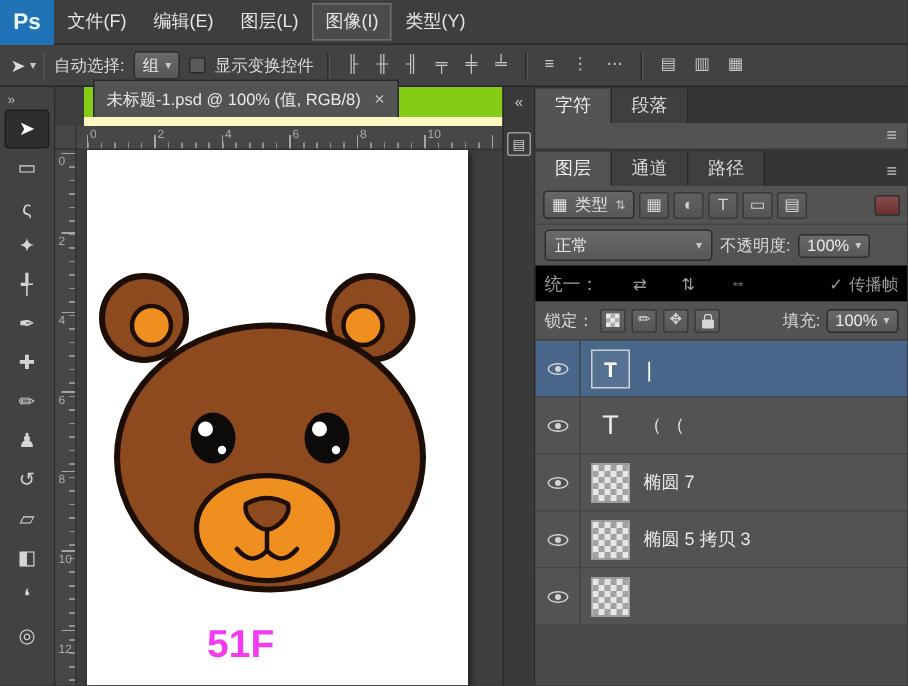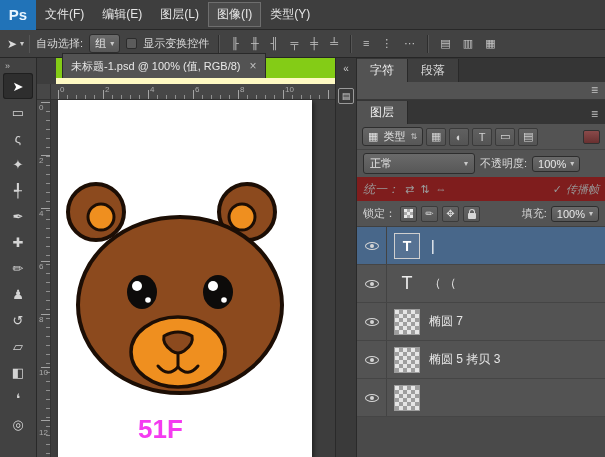--- a/index.html
+++ b/index.html
@@ -62,21 +62,21 @@
   .char-body{height:18px;background:#535353;position:relative;flex:0 0 auto;border-bottom:1px solid #383838;}
   .char-body .panel-menu{bottom:3px;}
 
   .filter-row{height:26px;background:#535353;display:flex;align-items:center;gap:3px;padding:0 5px;border-bottom:1px solid #444;flex:0 0 auto;}
   .type-dd{display:flex;align-items:center;gap:5px;background:linear-gradient(#666,#575757);border:1px solid #2E2E2E;border-radius:3px;padding:1px 5px;font-size:11px;}
   .f-icn{width:20px;height:18px;display:flex;align-items:center;justify-content:center;font-size:11px;color:#D2D2D2;background:linear-gradient(#606060,#545454);border:1px solid #3A3A3A;border-radius:2px;}
   .filter-toggle{margin-left:auto;width:17px;height:14px;border-radius:2px;border:1px solid #303030;background:linear-gradient(#8A4A4A,#693030);}
 
   .blend-row{height:27px;background:#535353;display:flex;align-items:center;gap:5px;padding:0 6px;flex:0 0 auto;}
   .blend-dd{width:112px;}
-  .unify-row{height:24px;background:#7f1d1d;display:flex;align-items:center;gap:6px;padding:0 6px;color:#9B9B9B;flex:0 0 auto;font-style:italic;}
+  .unify-row{height:24px;background:#000000;display:flex;align-items:center;gap:23px;padding:0 6px;color:#9B9B9B;flex:0 0 auto;}
   .unify-icn{font-size:11px;color:#9B9B9B;}
   .propagate{margin-left:auto;display:flex;align-items:center;gap:4px;font-size:11px;color:#979797;}
   .lock-row{height:26px;background:#535353;display:flex;align-items:center;gap:4px;padding:0 6px;border-bottom:1px solid #404040;flex:0 0 auto;}
   .lock-icn{width:17px;height:16px;border:1px solid #3B3B3B;border-radius:2px;background:linear-gradient(#646464,#575757);display:flex;align-items:center;justify-content:center;font-size:10px;color:#D6D6D6;}
   .mini-checker{width:9px;height:9px;background:
       linear-gradient(45deg,#AAA 25%,transparent 25%,transparent 75%,#AAA 75%),
       linear-gradient(45deg,#AAA 25%,transparent 25%,transparent 75%,#AAA 75%);
       background-color:#E8E8E8;background-size:6px 6px;background-position:0 0,3px 3px;}
   .lock-glyph{width:8px;height:6px;background:#D6D6D6;border-radius:1px;position:relative;margin-top:4px;}
   .lock-glyph::before{content:"";position:absolute;left:1px;top:-4px;width:4px;height:4px;border:1px solid #D6D6D6;border-bottom:none;border-radius:3px 3px 0 0;}
@@ -254,20 +254,22 @@
     <div class="panel-tabs">
       <div class="ptab active">字符</div>
       <div class="ptab">段落</div>
     </div>
     <div class="char-body">
       <span class="panel-menu">≡</span>
     </div>
 
     <div class="panel-tabs">
       <div class="ptab active">图层</div>
+      <div class="ptab">通道</div>
+      <div class="ptab">路径</div>
       <span class="panel-menu">≡</span>
     </div>
 
     <div class="filter-row">
       <div class="type-dd">
         <span>▦</span>
         <span>类型</span>
         <span class="arrow">⇅</span>
       </div>
       <span class="f-icn">▦</span>

